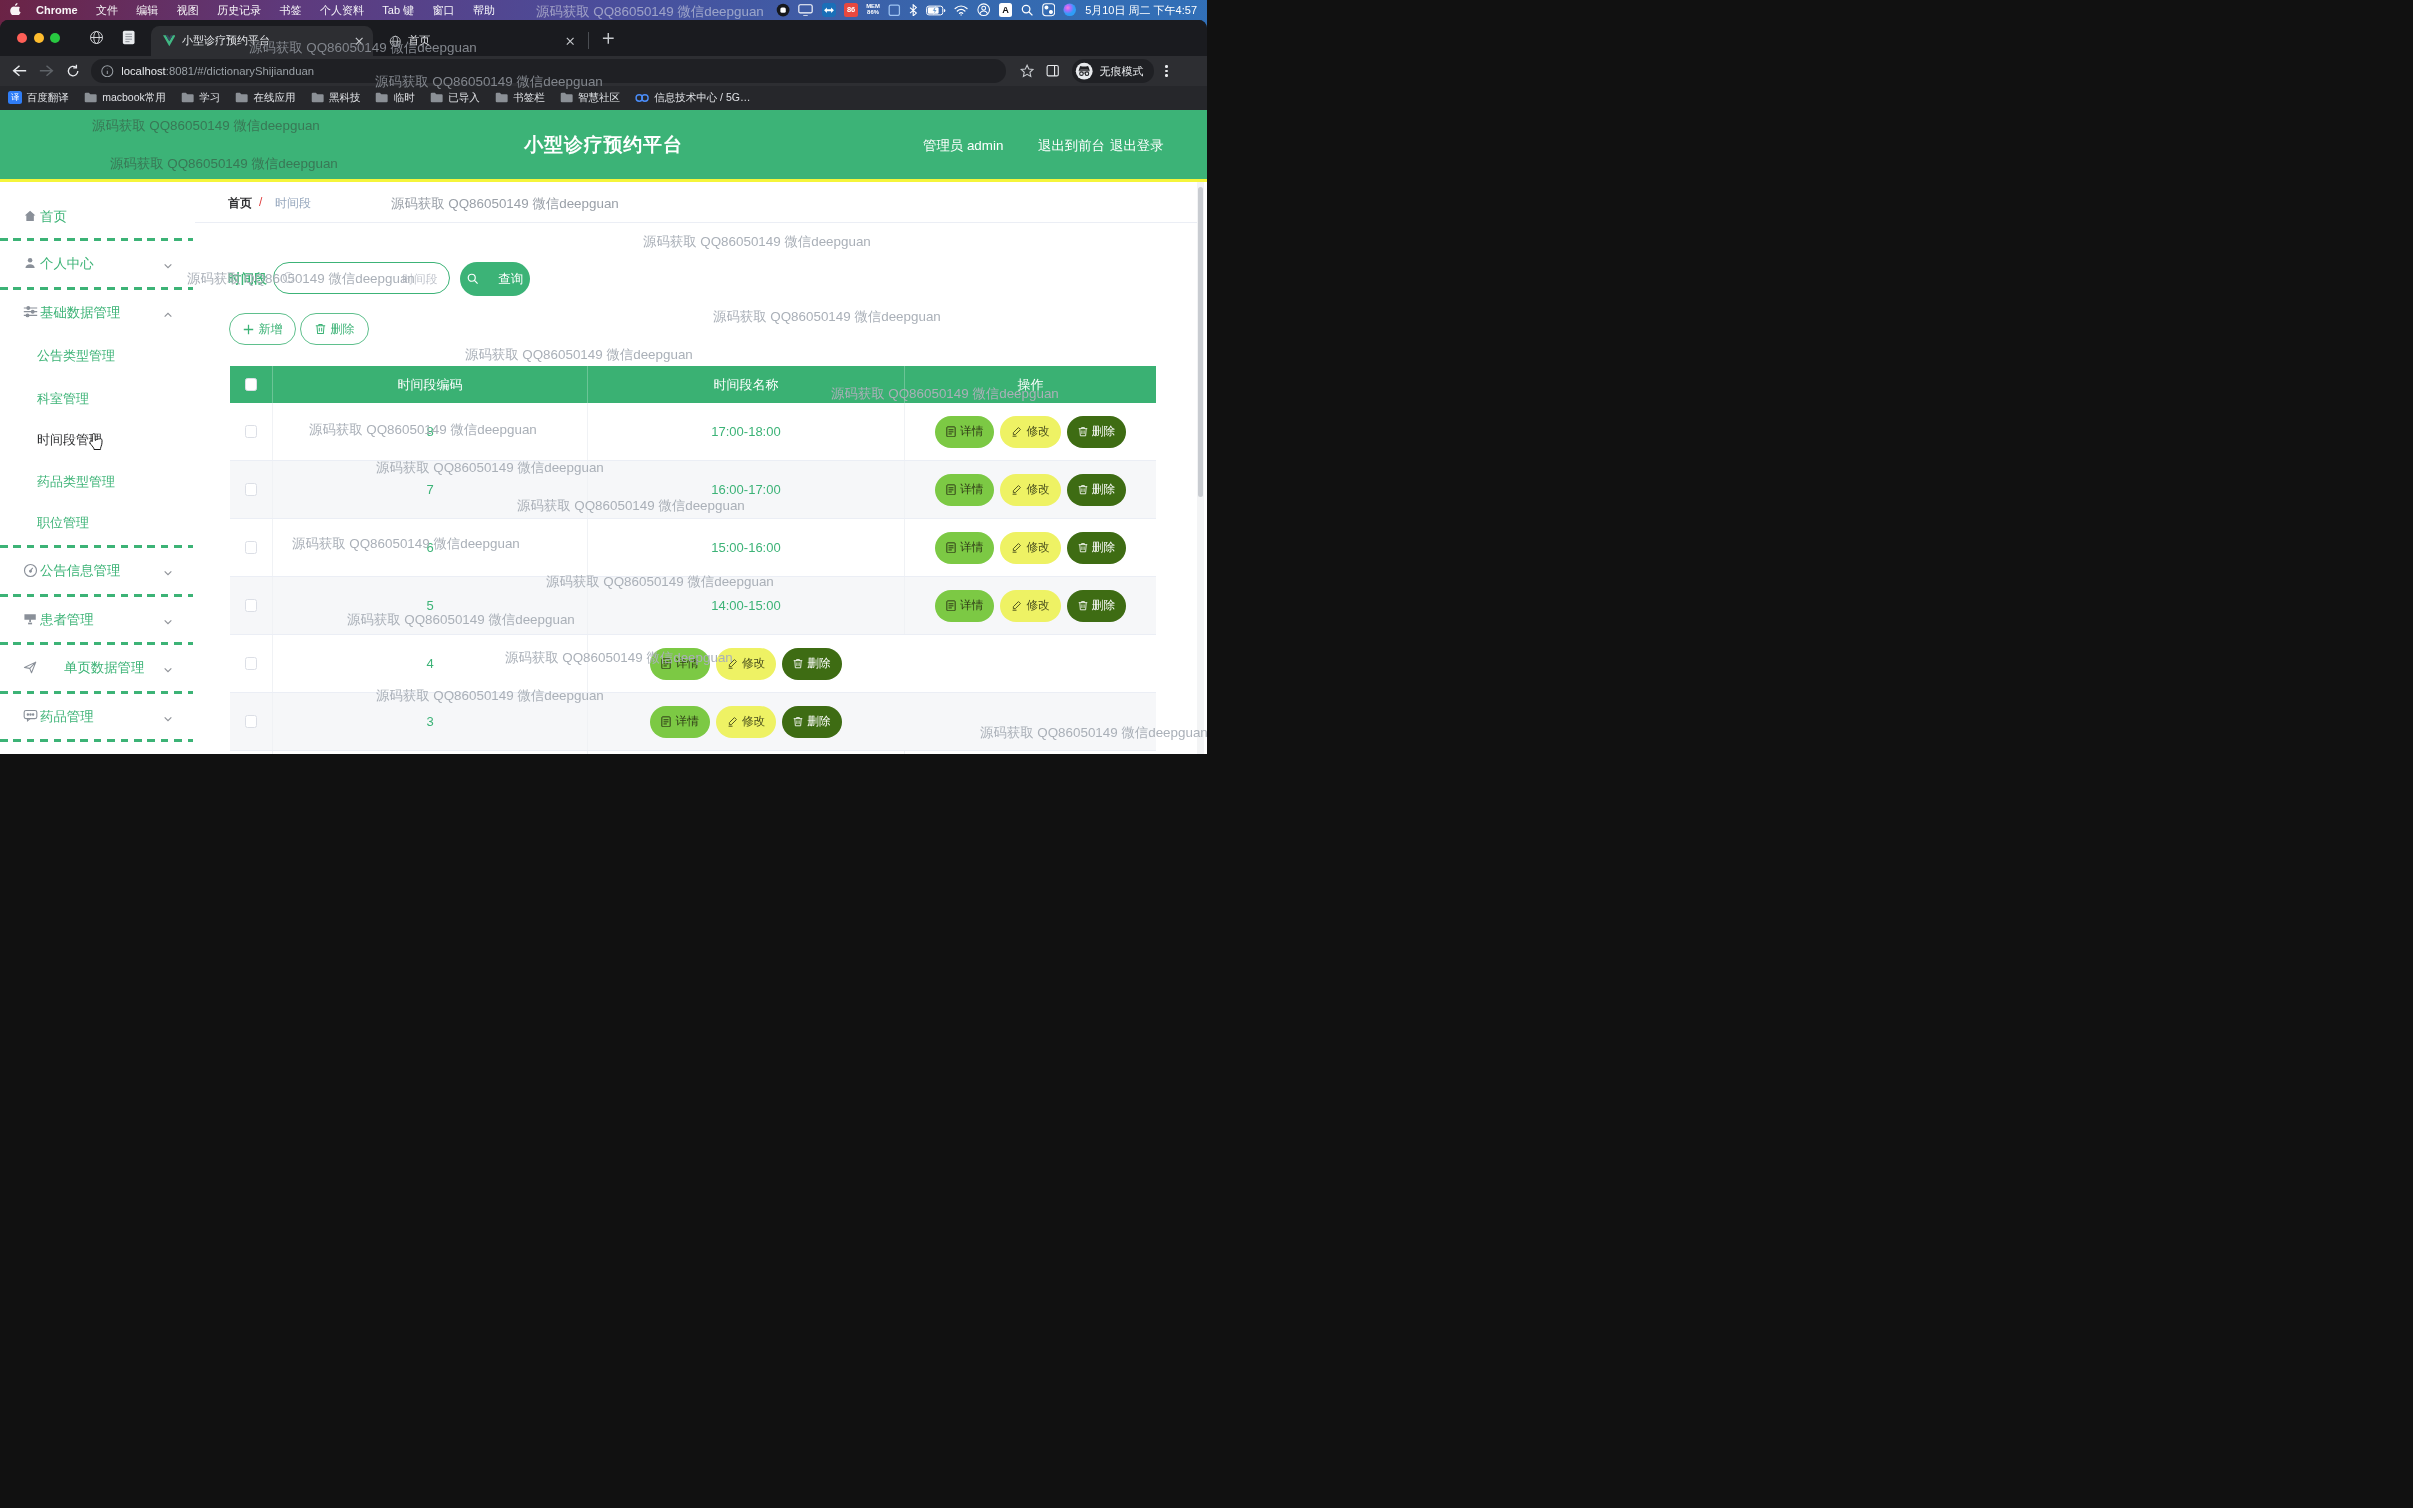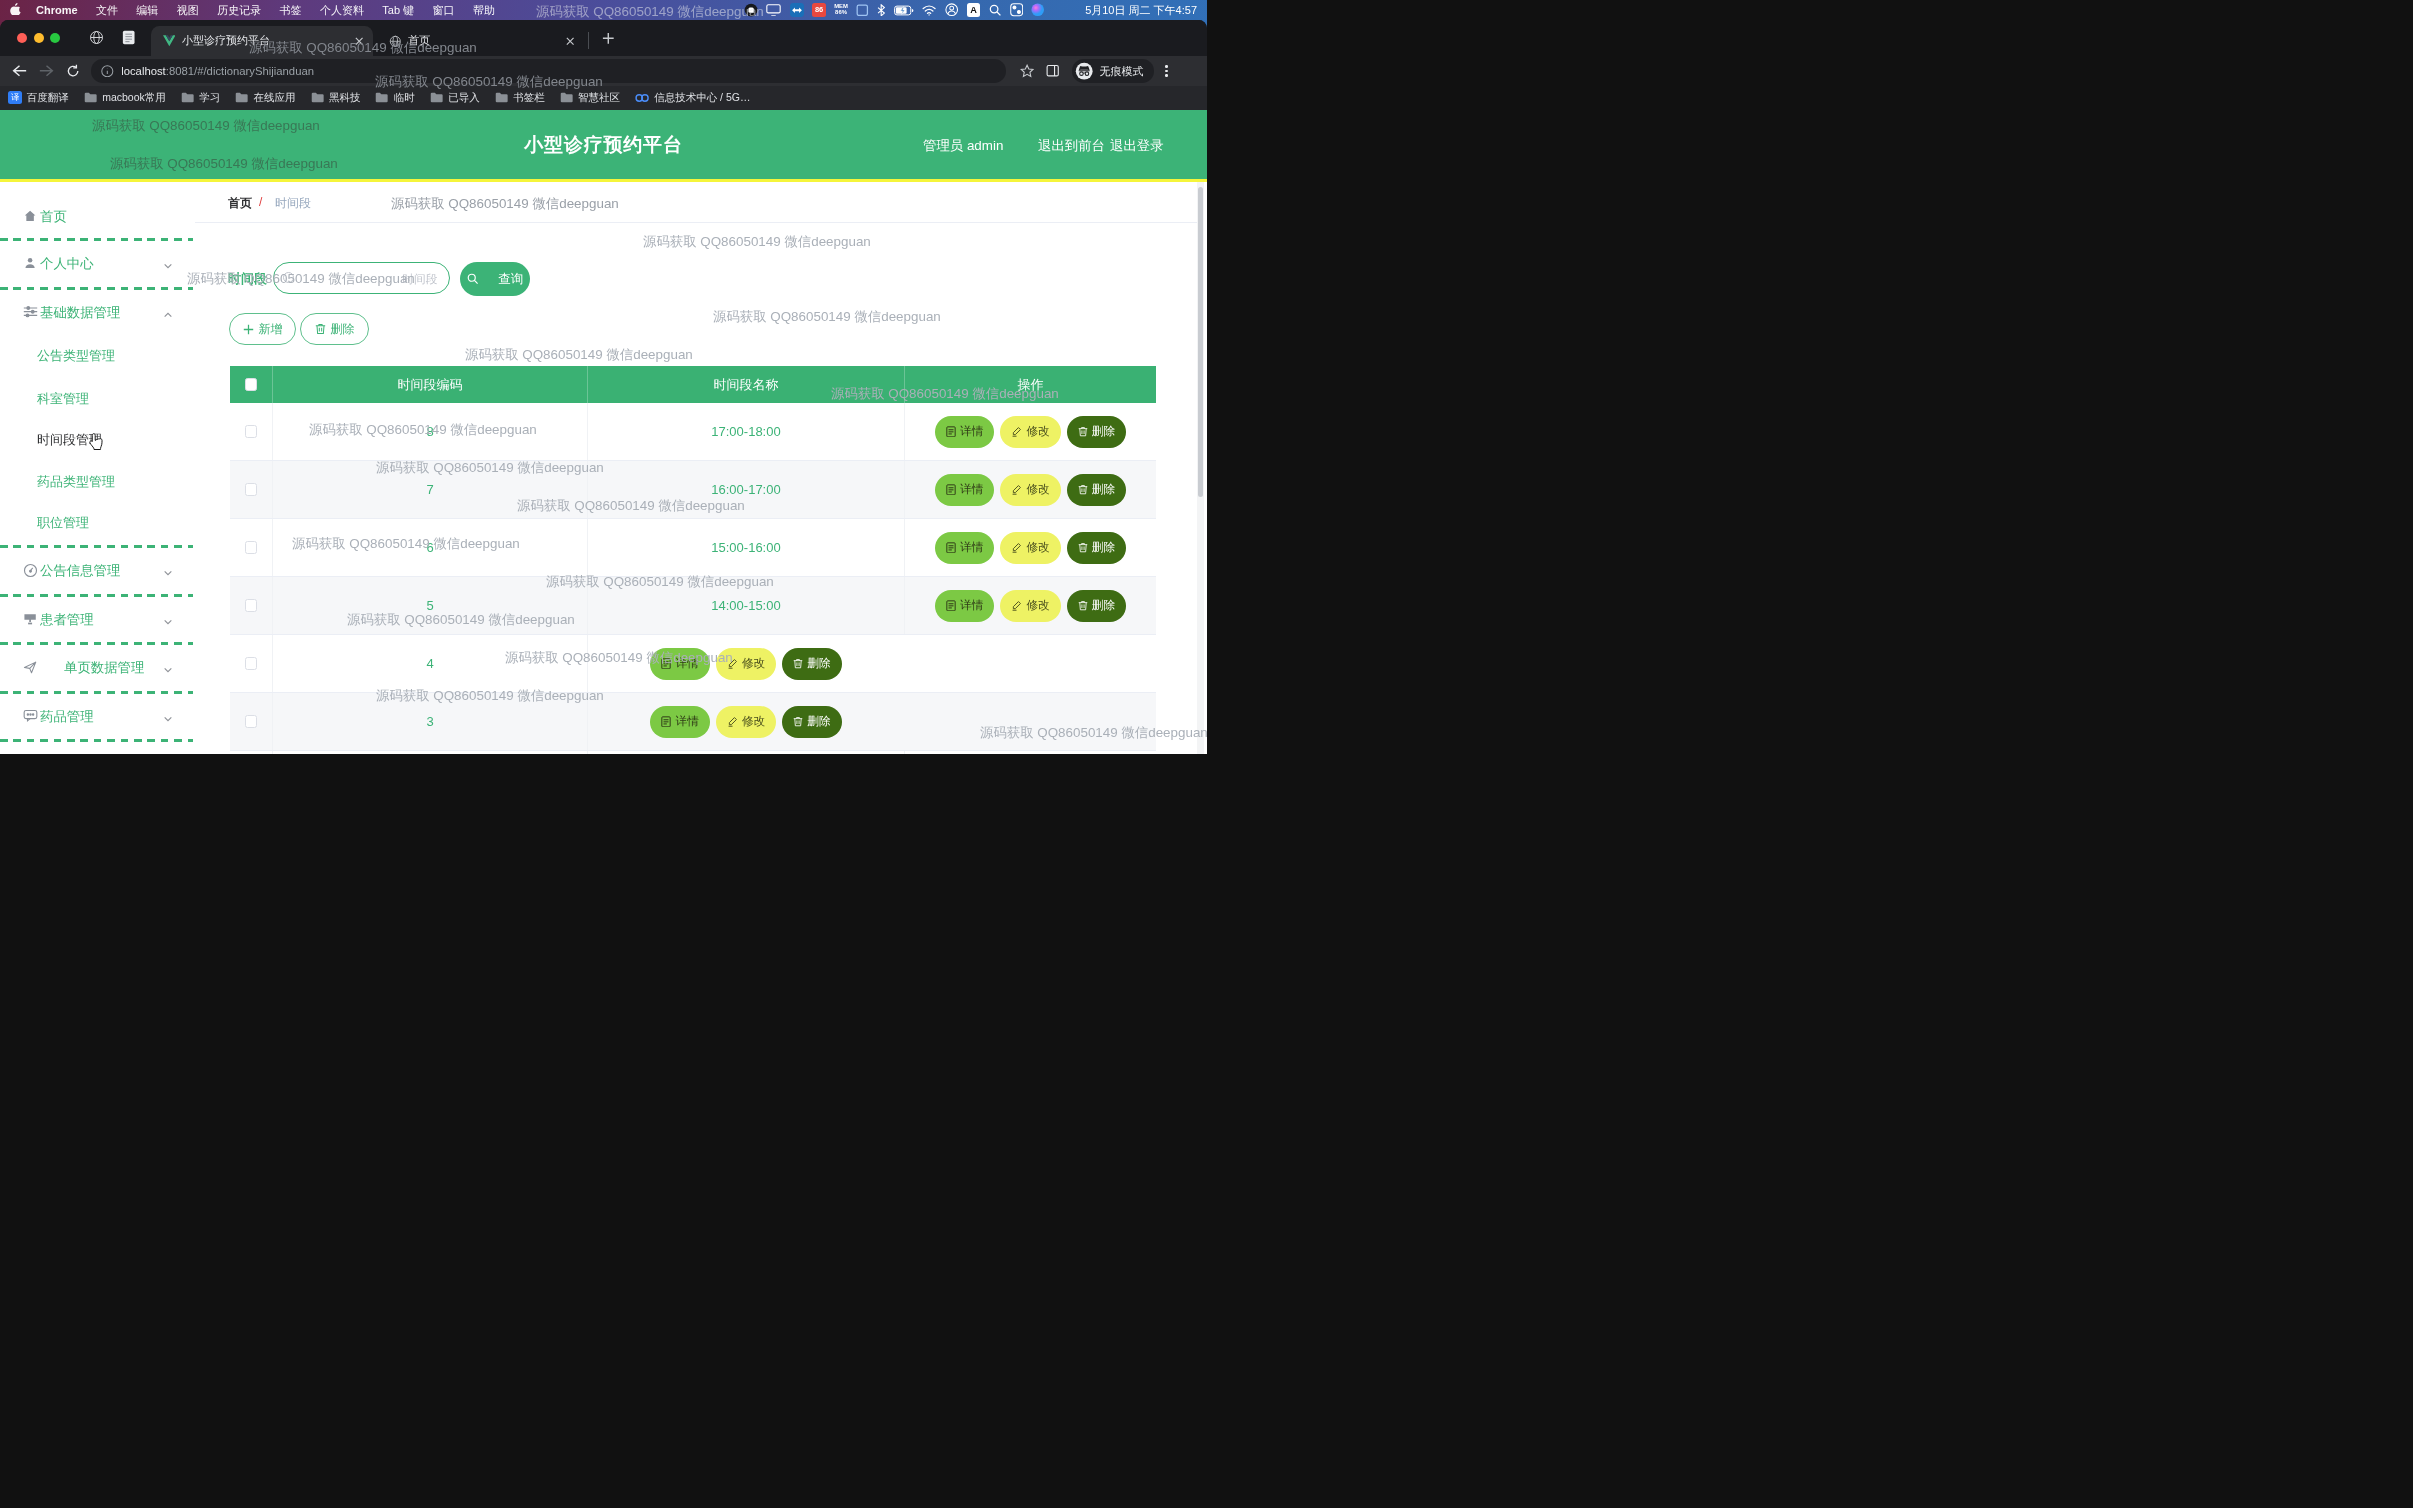--- a/index.html
+++ b/index.html
@@ -6,21 +6,21 @@
   *{box-sizing:border-box;font-family:"Liberation Sans","DejaVu Sans",sans-serif;}
   #stage{position:relative;width:1207px;height:754px;overflow:hidden;
          background:linear-gradient(100deg,#6b2345 0%,#5e3a7d 22%,#4b4d9b 45%,#3668ae 72%,#2f74bd 100%);}
   
   .menubar{position:absolute;left:0;top:0;width:1207px;height:20px;display:flex;align-items:center;
            color:#fff;font-size:11px;padding:0 10px;}
   .menubar .mitem{margin-right:18.4px;white-space:nowrap;opacity:.95;}
   .menubar .appname{font-weight:bold;}
   .mb-right{margin-left:auto;display:flex;align-items:center;gap:8.4px;}
   .sticon{display:flex;align-items:center;justify-content:center;height:15px;}
-  .clock{white-space:nowrap;font-size:11px;margin-left:32px;}
+  .clock{white-space:nowrap;font-size:11px;}
   .membadge{font-size:5.9px;line-height:5.9px;font-weight:bold;text-align:center;color:#fff;}
   .abox{width:13.4px;height:13.4px;background:#fff;border-radius:2.5px;color:#111;font-size:9.2px;font-weight:bold;
         display:flex;align-items:center;justify-content:center;}
   .badge86{width:13.4px;height:13.4px;border-radius:2.5px;background:#e8483f;color:#fff;font-size:7.5px;font-weight:bold;
         display:flex;align-items:center;justify-content:center;}
   .tvbadge{width:14.2px;height:14.2px;border-radius:3.4px;background:#1a6fb8;display:flex;align-items:center;justify-content:center;}
   
   .window{position:absolute;left:0;top:20px;width:1207px;height:818px;background:#1a1b1f;
           border-radius:8.4px 8.4px 0 0;overflow:hidden;}
   .tabstrip{position:absolute;left:0;top:0;width:1207px;height:36px;background:#1a1b1f;}

